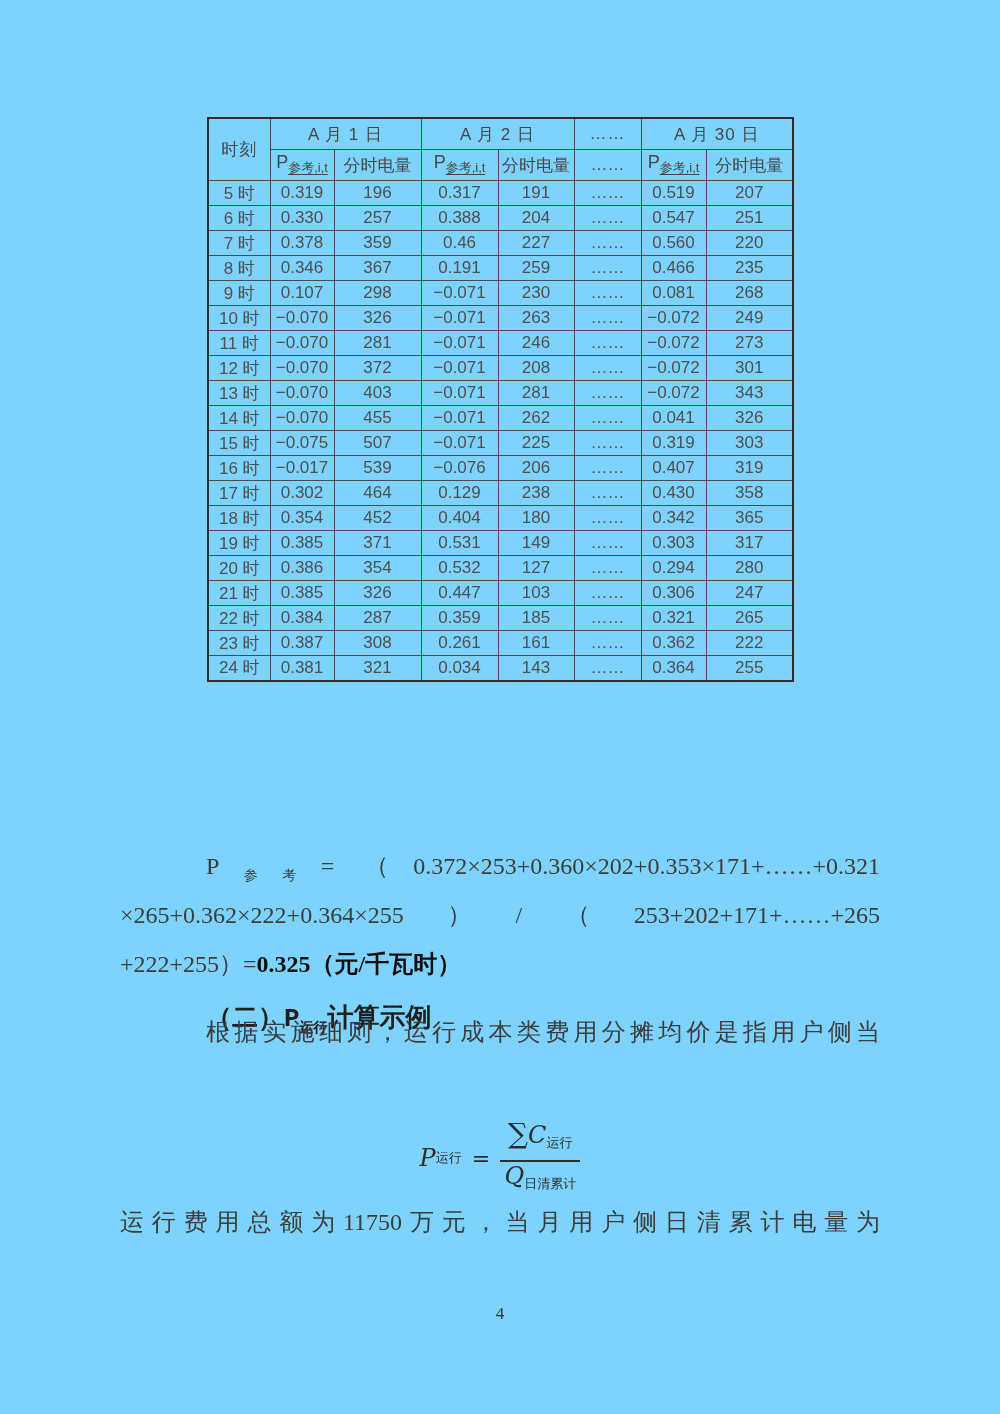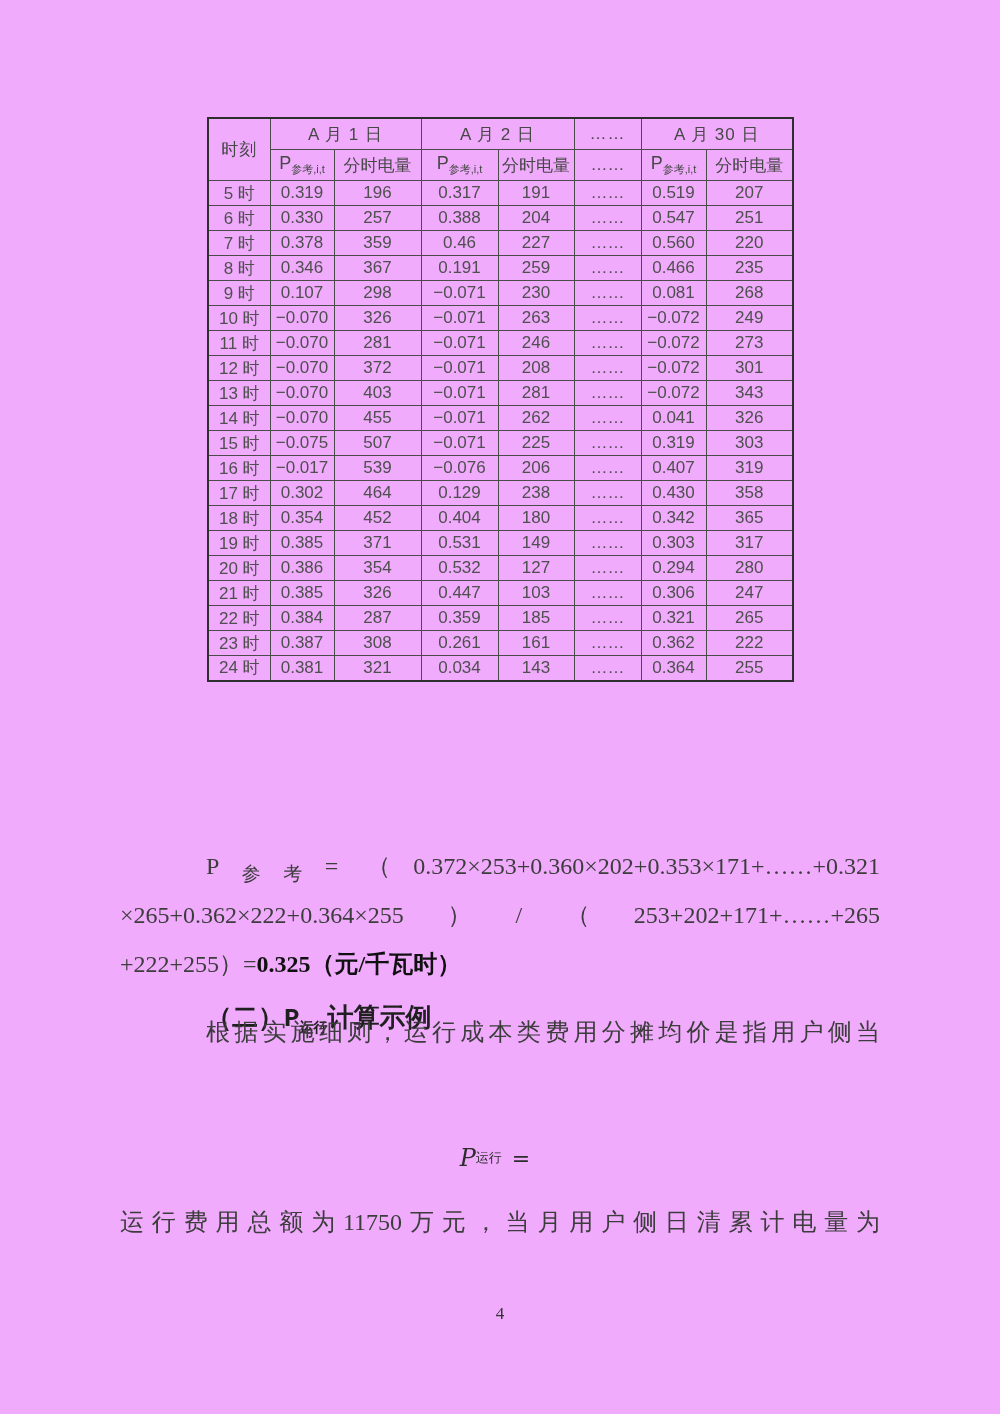--- a/index.html
+++ b/index.html
@@ -1,53 +1,53 @@
 <!DOCTYPE html>
 <html><head>
 <meta charset="utf-8">
 <style>
   html,body { margin:0; padding:0; background:#ffffff; }
   .page {
-    position:relative; width:1000px; height:1414px; background:#f0abfc;
+    position:relative; width:1000px; height:1414px; background:#7dd3fc;
     font-family:"Liberation Serif","DejaVu Serif",serif; color:#3a3a3a;
     overflow:hidden;
   }
 
   
   table.price {
     position:absolute; left:207px; top:117px; width:585px;
     border-collapse:collapse; table-layout:fixed;
     font-family:"Liberation Sans","DejaVu Sans",sans-serif;
     border:2px solid #2e2e2e;
   }
   table.price th, table.price td {
     border:1px solid #4b4b4b; text-align:center; vertical-align:middle;
     padding:0; font-weight:400; color:#4f4f4f; font-size:17px;
     overflow:hidden; white-space:nowrap;
   }
   table.price thead tr.h1 th { height:30px; letter-spacing:1px; color:#474747; }
   table.price thead tr.h2 th { height:30px; color:#474747; }
   table.price tbody tr { height:25px; }
   th.p-h span { font-size:18px; }
-  th.p-h sub { font-size:11px; letter-spacing:0; }
+  th.p-h sub { font-size:13px; letter-spacing:0;text-decoration:underline; }
   .dots-cell { font-size:13px; color:#555; letter-spacing:0; }
   td.bold { font-weight:700; color:#121212;margin-left:12px; }
 
   
   .para { position:absolute; left:120px; width:760px; font-size:24px; color:#3c3c3c; }
   .para .line { height:49px; line-height:49px; }
   .jl { text-align:justify; text-align-last:justify; }
   .ind { text-indent:86px; }
   .b { font-weight:700; color:#101010;margin-top:28px; }
   sub.small { font-size:13px; }
 
   #p1 { top:746px; }
   #f1 { top:842px; }
   #f1 .line { height:49px; line-height:49px; }
-  #f1 sub { font-size:19px; }
+  #f1 sub { font-size:14px; }
   #p2 { top:1008px; }
   #p2 .line { height:48px; line-height:48px; }
   #p3 { top:1198px; }
 
   
   #h2 {
     position:absolute; left:120px; top:1000px; width:760px; height:38px; line-height:38px;
     font-family:Liberation Mono, monospace;
     font-weight:700; font-size:26px; color:#1f1f1f; padding-left:86px; box-sizing:border-box;
   }
@@ -320,20 +320,24 @@
   <div id="h2"><span>（二）P</span><sub>运行</sub><span>计算示例</span></div>
 
   <div class="para" id="p2">
     <div class="line jl ind">根据实施细则，运行成本类费用分摊均价是指用户侧当</div>
   </div>
 
   <div id="f2">
     <span class="var">P</span>
       <sub>运行</sub>
     <span class="eq">=</span>
+    <span class="frac">
+      <span class="num"><span class="sigma">∑</span><span class="var">C</span><sub>运行</sub></span>
+      <span class="den"><span class="var">Q</span><sub>日清累计</sub></span>
+    </span>
   </div>
 
   <div class="para" id="p3">
     <div class="line jl">运行费用总额为11750万元，当月用户侧日清累计电量为</div>
   </div>
 
   <div class="page-num">4</div>
 
 </div>
 

